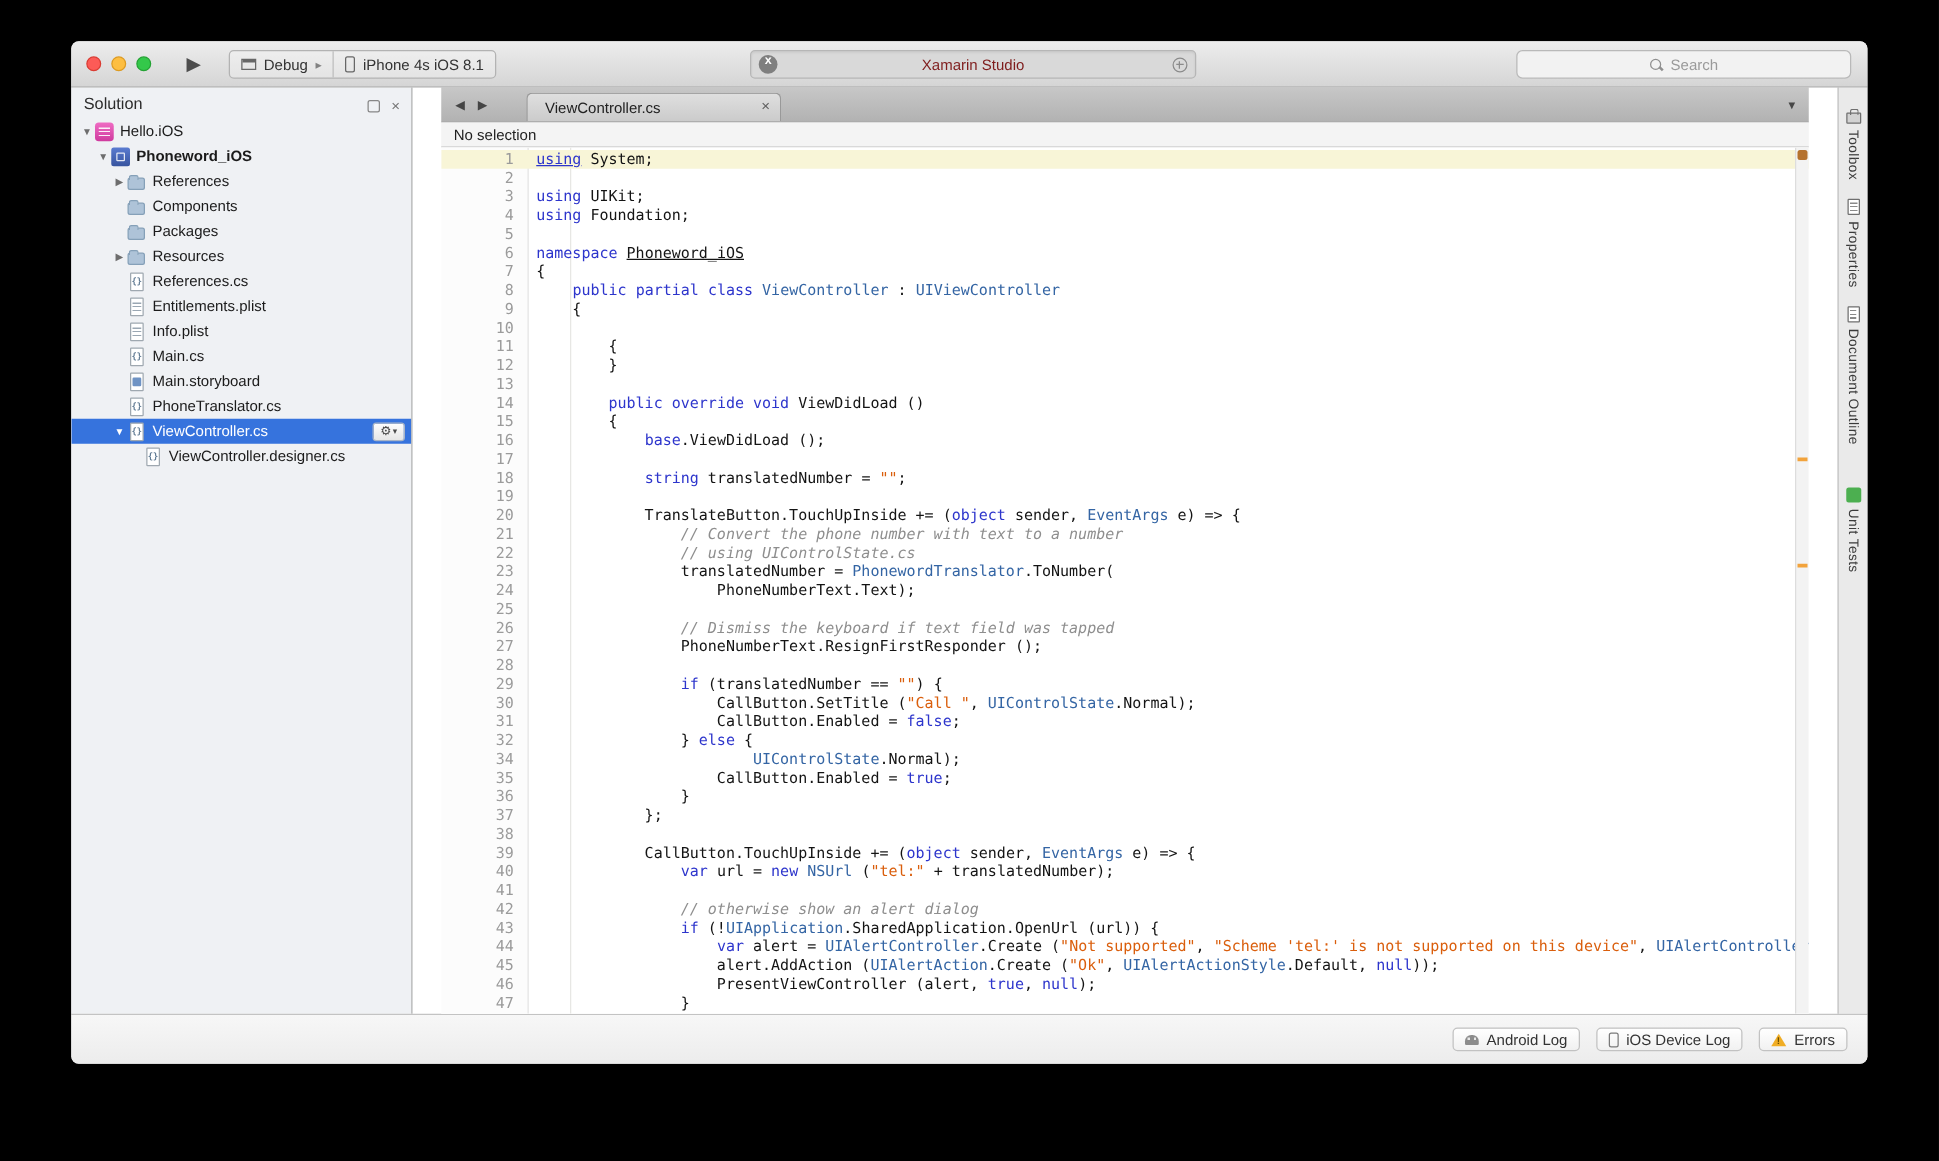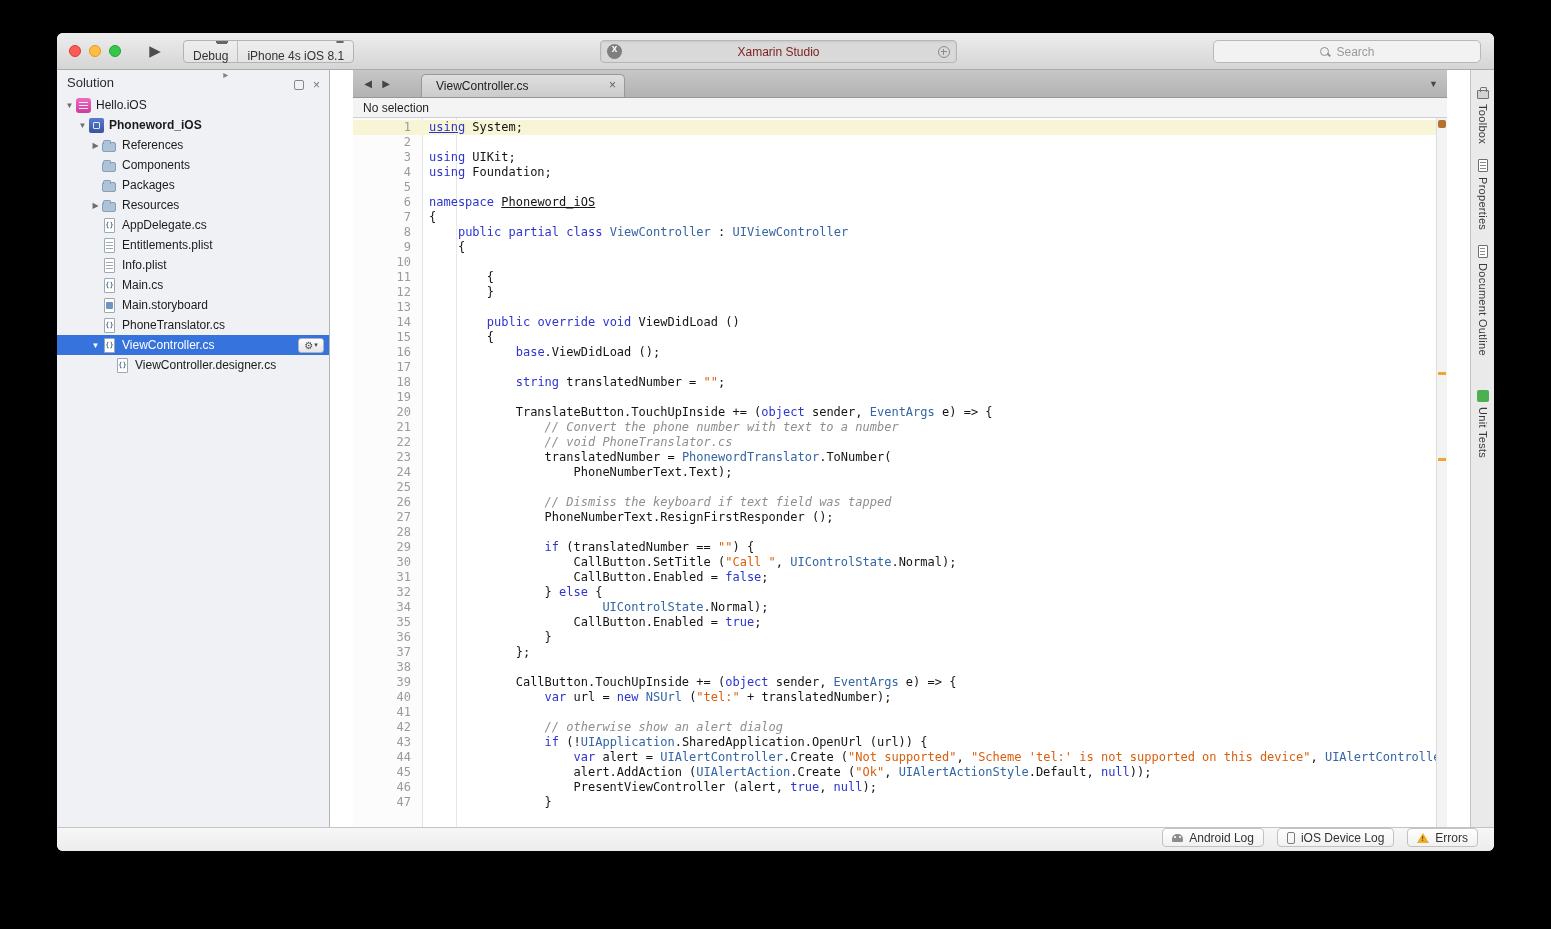--- a/index.html
+++ b/index.html
@@ -15,21 +15,21 @@
              background:linear-gradient(#ededed,#d5d5d5); border-bottom:1px solid #acacac; }
   .tl { position:absolute; top:12px; width:12px; height:12px; border-radius:50%; }
   .tl.red   { left:12px; background:#fc5b57; border:1px solid #da3c33; }
   .tl.yel   { left:32px; background:#fdbe41; border:1px solid #dd9b22; }
   .tl.grn   { left:52px; background:#34c84a; border:1px solid #24a334; }
   .run { position:absolute; left:86px; top:7px; width:24px; height:22px; background:none; border:none; }
   .run::before { content:"▶"; font-size:15px; color:#4d4d4d; }
   .config { position:absolute; left:126px; top:7px; height:23px; display:flex; align-items:stretch;
             border:1px solid #b3b3b3; border-radius:4px; background:rgba(255,255,255,.28);
             font-size:12px; color:#333; }
-  .cfg-seg { display:flex; align-items:flex-end; gap:6px; padding:0 9px;flex-direction:column; }
+  .cfg-seg { display:flex; align-items:center; gap:6px; padding:0 9px; }
   .cfg-seg + .cfg-seg { border-left:1px solid #bdbdbd; }
   .win-ic { width:12px; height:9px; border:1px solid #676767; position:relative; }
   .win-ic::before { content:""; position:absolute; left:0; right:0; top:0; height:2px; background:#676767; }
   .chev { color:#828282; font-size:10px; }
   .phone-ic { width:8px; height:13px; border:1px solid #676767; border-radius:2px; }
   .statusfield { position:absolute; left:543px; top:7px; width:357px; height:23px;
                  background:#d9d9d9; border:1px solid #b6b6b6; border-radius:4px;
                  box-shadow:inset 0 1px 2px rgba(0,0,0,.08); }
   .xlogo { position:absolute; left:6px; top:3px; width:15px; height:15px; border-radius:50%;
            background:#7f7f7f; color:#fff; }
@@ -145,22 +145,22 @@
       border:1px solid #6f6f6f; border-bottom:none; border-radius:2px 2px 0 0; }
   .ricon.properties::before, .ricon.outline::before { content:""; position:absolute; left:1px; right:1px;
       top:0; bottom:0; border:1px solid #6f6f6f; background:#fff; border-radius:1px; }
   .ricon.properties::after { content:""; position:absolute; left:3px; right:3px; top:3px; height:8px;
       background:repeating-linear-gradient(to bottom,#8a8a8a 0 1px,transparent 1px 3px); }
   .ricon.outline::after { content:""; position:absolute; left:3px; right:4px; top:3px; height:8px;
       background:repeating-linear-gradient(to bottom,#8a8a8a 0 1px,transparent 1px 3px); }
   .ricon.unittests { background:#4caf50; border-radius:2px; height:12px; }
 
   
-  .statusbar { height:24px; flex:none; background:linear-gradient(#f7f7f7,#ececec);
-               border-top:1px solid #c3c3c3; display:flex; }
+  .statusbar { height:40px; flex:none; background:linear-gradient(#f7f7f7,#ececec);
+               border-top:1px solid #c3c3c3; display:flex; align-items:center; }
   .sb-buttons { margin-left:auto; display:flex; gap:13px; padding-right:16px; }
   .sbbtn { height:19px; display:flex; align-items:center; gap:6px; padding:0 9px;
            background:linear-gradient(#ffffff,#f1f1f1); border:1px solid #c2c2c2; border-radius:4px;
            font-size:12px; color:#333; font-family:"Liberation Sans", sans-serif; }
   .sicon { flex:none; position:relative; }
   .sicon.android { width:11px; height:8px; background:#8c8c8c; border-radius:5px 5px 1px 1px; margin-top:1px; }
   .sicon.android::after { content:""; position:absolute; left:2px; right:2px; top:2px; height:2px;
       background:repeating-linear-gradient(to right,#e8e8e8 0 2px,transparent 2px 5px); }
   .sicon.device { width:8px; height:12px; border:1px solid #7a7a7a; border-radius:2px; }
   .sicon.warning { width:0; height:0; border-left:6px solid transparent; border-right:6px solid transparent;
@@ -241,21 +241,21 @@
               <span class="tlabel">Packages</span>
             </div>
             <div class="trow" style="padding-left: 32px;">
               <span class="arrow">▶</span>
               <span class="ticon folder"></span>
               <span class="tlabel">Resources</span>
             </div>
             <div class="trow" style="padding-left: 32px;">
               <span class="arrow"></span>
               <span class="ticon cs"></span>
-              <span class="tlabel">AppDelegate.cs</span>
+              <span class="tlabel">References.cs</span>
             </div>
             <div class="trow" style="padding-left: 32px;">
               <span class="arrow"></span>
               <span class="ticon plist"></span>
               <span class="tlabel">Entitlements.plist</span>
             </div>
             <div class="trow" style="padding-left: 32px;">
               <span class="arrow"></span>
               <span class="ticon plist"></span>
               <span class="tlabel">Info.plist</span>
@@ -323,21 +323,21 @@
               <div class="cline"><span class="lnum">12</span><span class="ccode"><span class="tok-n">        }</span></span></div>
               <div class="cline"><span class="lnum">13</span><span class="ccode"></span></div>
               <div class="cline"><span class="lnum">14</span><span class="ccode"><span class="tok-n">        </span><span class="tok-k">public</span><span class="tok-n"> </span><span class="tok-k">override</span><span class="tok-n"> </span><span class="tok-k">void</span><span class="tok-n"> ViewDidLoad ()</span></span></div>
               <div class="cline"><span class="lnum">15</span><span class="ccode"><span class="tok-n">        {</span></span></div>
               <div class="cline"><span class="lnum">16</span><span class="ccode"><span class="tok-n">            </span><span class="tok-k">base</span><span class="tok-n">.ViewDidLoad ();</span></span></div>
               <div class="cline"><span class="lnum">17</span><span class="ccode"></span></div>
               <div class="cline"><span class="lnum">18</span><span class="ccode"><span class="tok-n">            </span><span class="tok-k">string</span><span class="tok-n"> translatedNumber = </span><span class="tok-s">""</span><span class="tok-n">;</span></span></div>
               <div class="cline"><span class="lnum">19</span><span class="ccode"></span></div>
               <div class="cline"><span class="lnum">20</span><span class="ccode"><span class="tok-n">            TranslateButton.TouchUpInside += (</span><span class="tok-k">object</span><span class="tok-n"> sender, </span><span class="tok-t">EventArgs</span><span class="tok-n"> e) =&gt; {</span></span></div>
               <div class="cline"><span class="lnum">21</span><span class="ccode"><span class="tok-n">                </span><span class="tok-c">// Convert the phone number with text to a number</span></span></div>
-              <div class="cline"><span class="lnum">22</span><span class="ccode"><span class="tok-n">                </span><span class="tok-c">// void PhoneTranslator.cs</span></span></div>
+              <div class="cline"><span class="lnum">22</span><span class="ccode"><span class="tok-n">                </span><span class="tok-c">// using UIControlState.cs</span></span></div>
               <div class="cline"><span class="lnum">23</span><span class="ccode"><span class="tok-n">                translatedNumber = </span><span class="tok-t">PhonewordTranslator</span><span class="tok-n">.ToNumber(</span></span></div>
               <div class="cline"><span class="lnum">24</span><span class="ccode"><span class="tok-n">                    PhoneNumberText.Text);</span></span></div>
               <div class="cline"><span class="lnum">25</span><span class="ccode"></span></div>
               <div class="cline"><span class="lnum">26</span><span class="ccode"><span class="tok-n">                </span><span class="tok-c">// Dismiss the keyboard if text field was tapped</span></span></div>
               <div class="cline"><span class="lnum">27</span><span class="ccode"><span class="tok-n">                PhoneNumberText.ResignFirstResponder ();</span></span></div>
               <div class="cline"><span class="lnum">28</span><span class="ccode"></span></div>
               <div class="cline"><span class="lnum">29</span><span class="ccode"><span class="tok-n">                </span><span class="tok-k">if</span><span class="tok-n"> (translatedNumber == </span><span class="tok-s">""</span><span class="tok-n">) {</span></span></div>
               <div class="cline"><span class="lnum">30</span><span class="ccode"><span class="tok-n">                    CallButton.SetTitle (</span><span class="tok-s">"Call "</span><span class="tok-n">, </span><span class="tok-t">UIControlState</span><span class="tok-n">.Normal);</span></span></div>
               <div class="cline"><span class="lnum">31</span><span class="ccode"><span class="tok-n">                    CallButton.Enabled = </span><span class="tok-k">false</span><span class="tok-n">;</span></span></div>
               <div class="cline"><span class="lnum">32</span><span class="ccode"><span class="tok-n">                } </span><span class="tok-k">else</span><span class="tok-n"> {</span></span></div>

